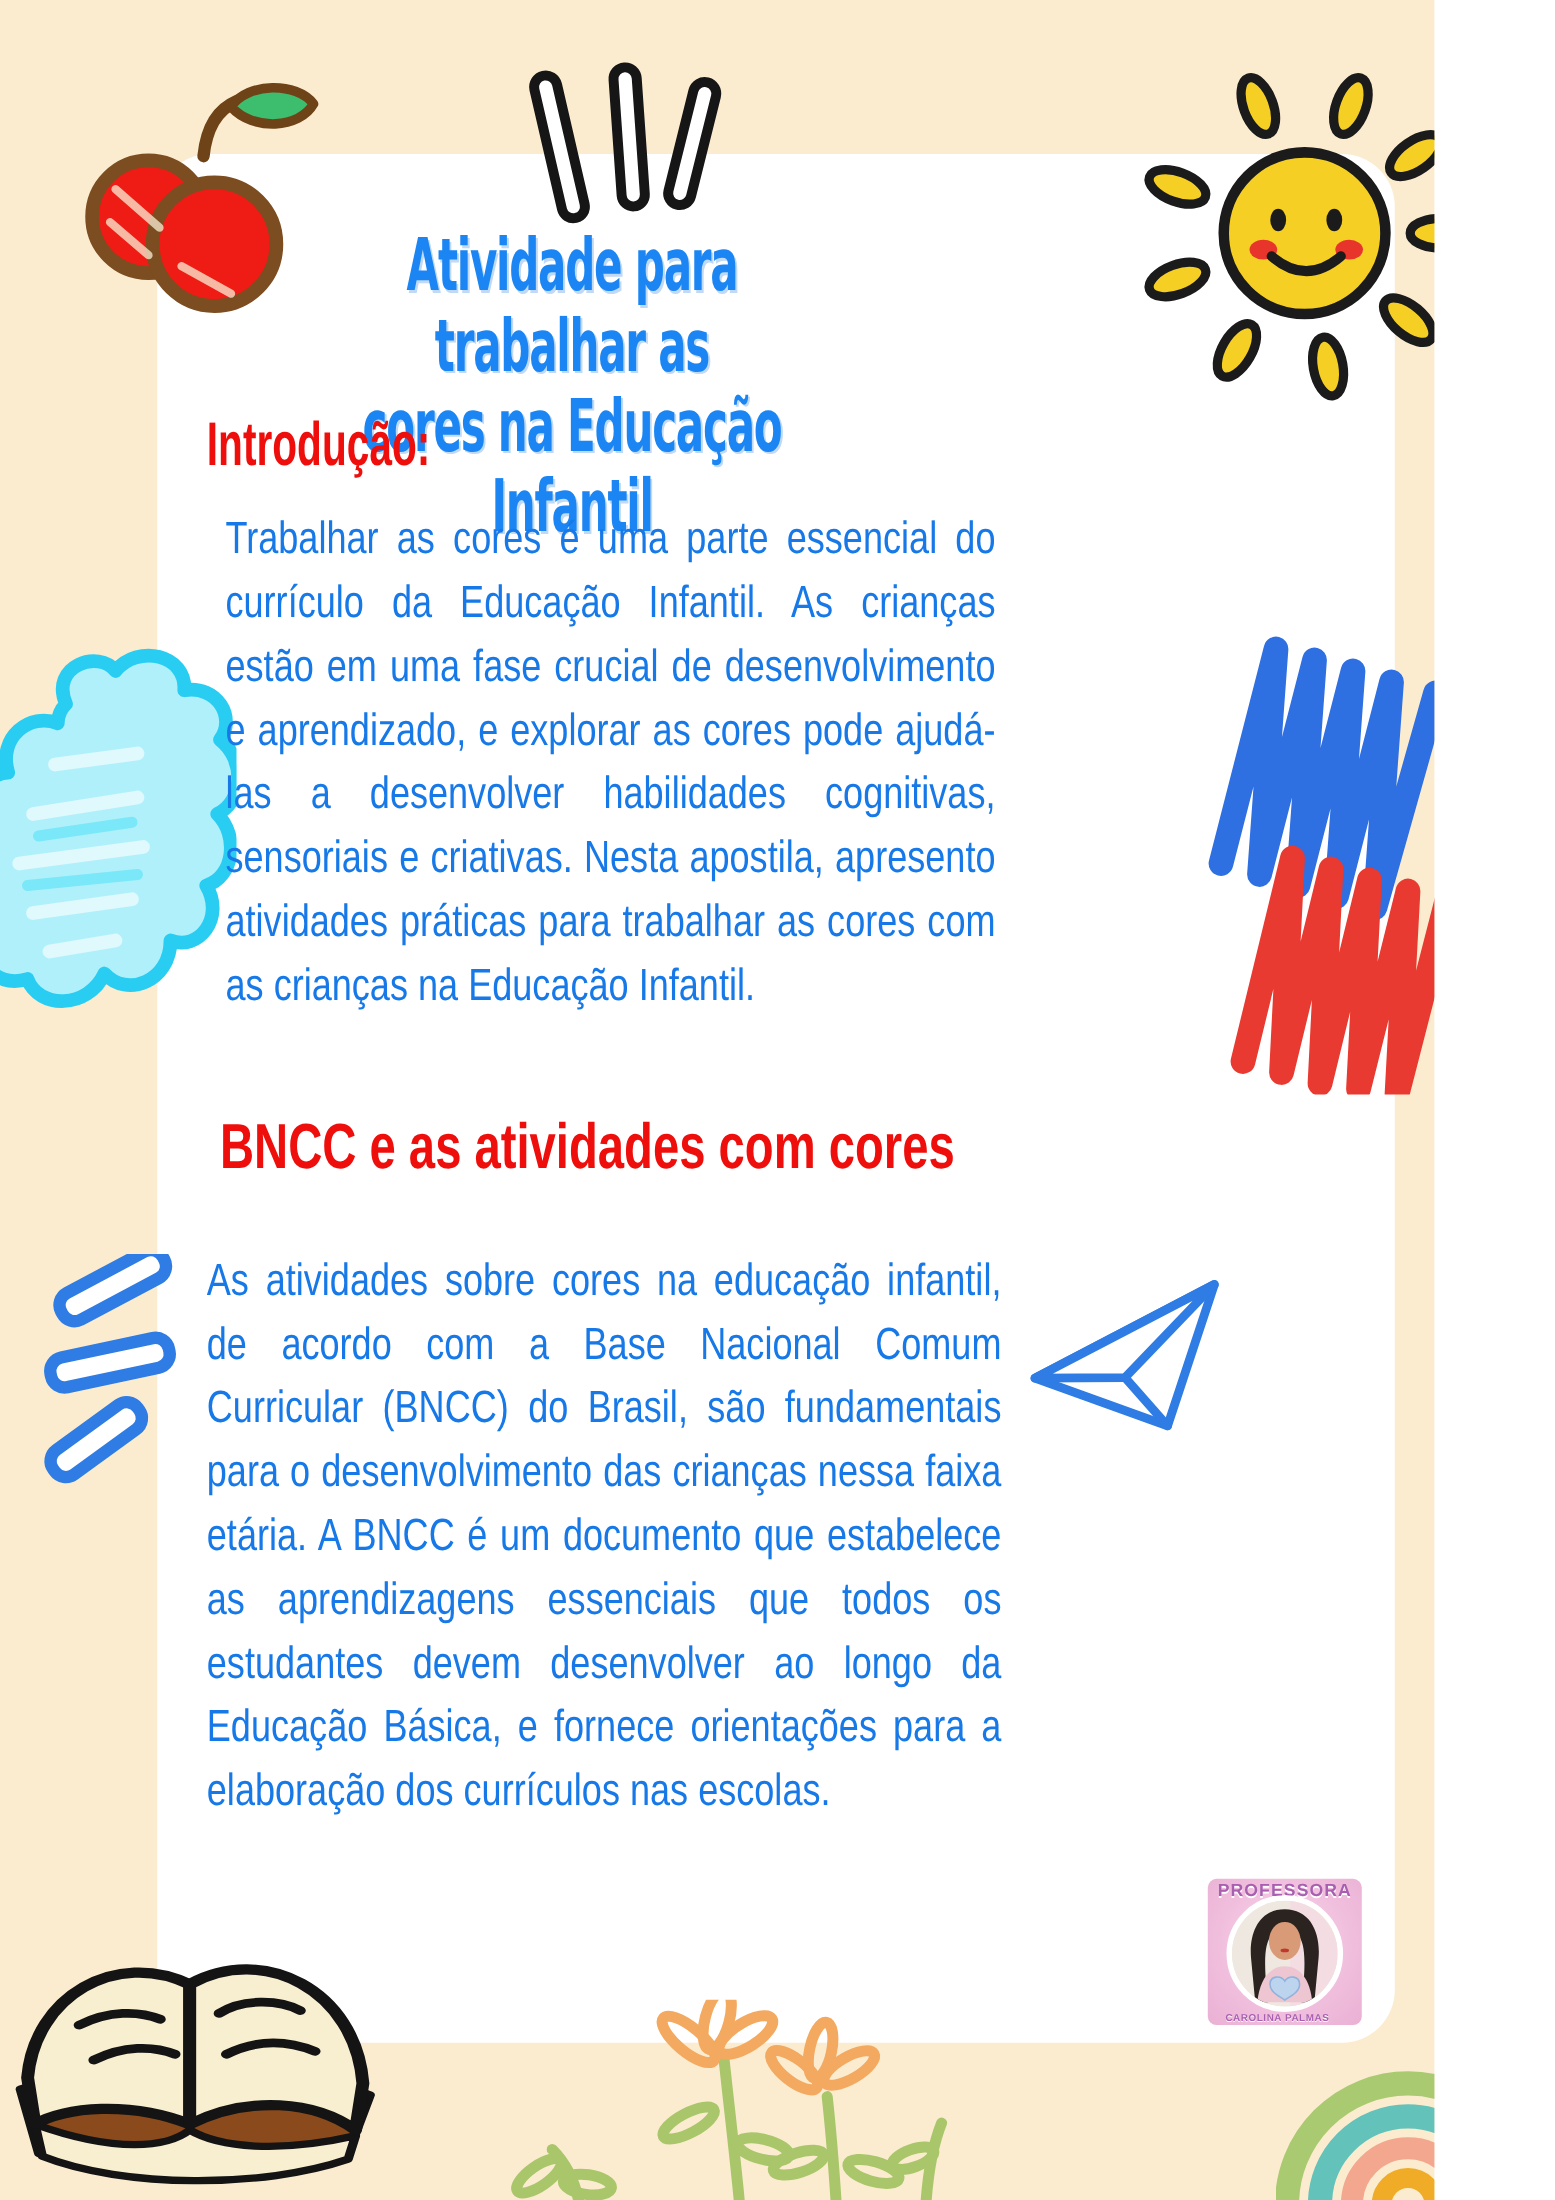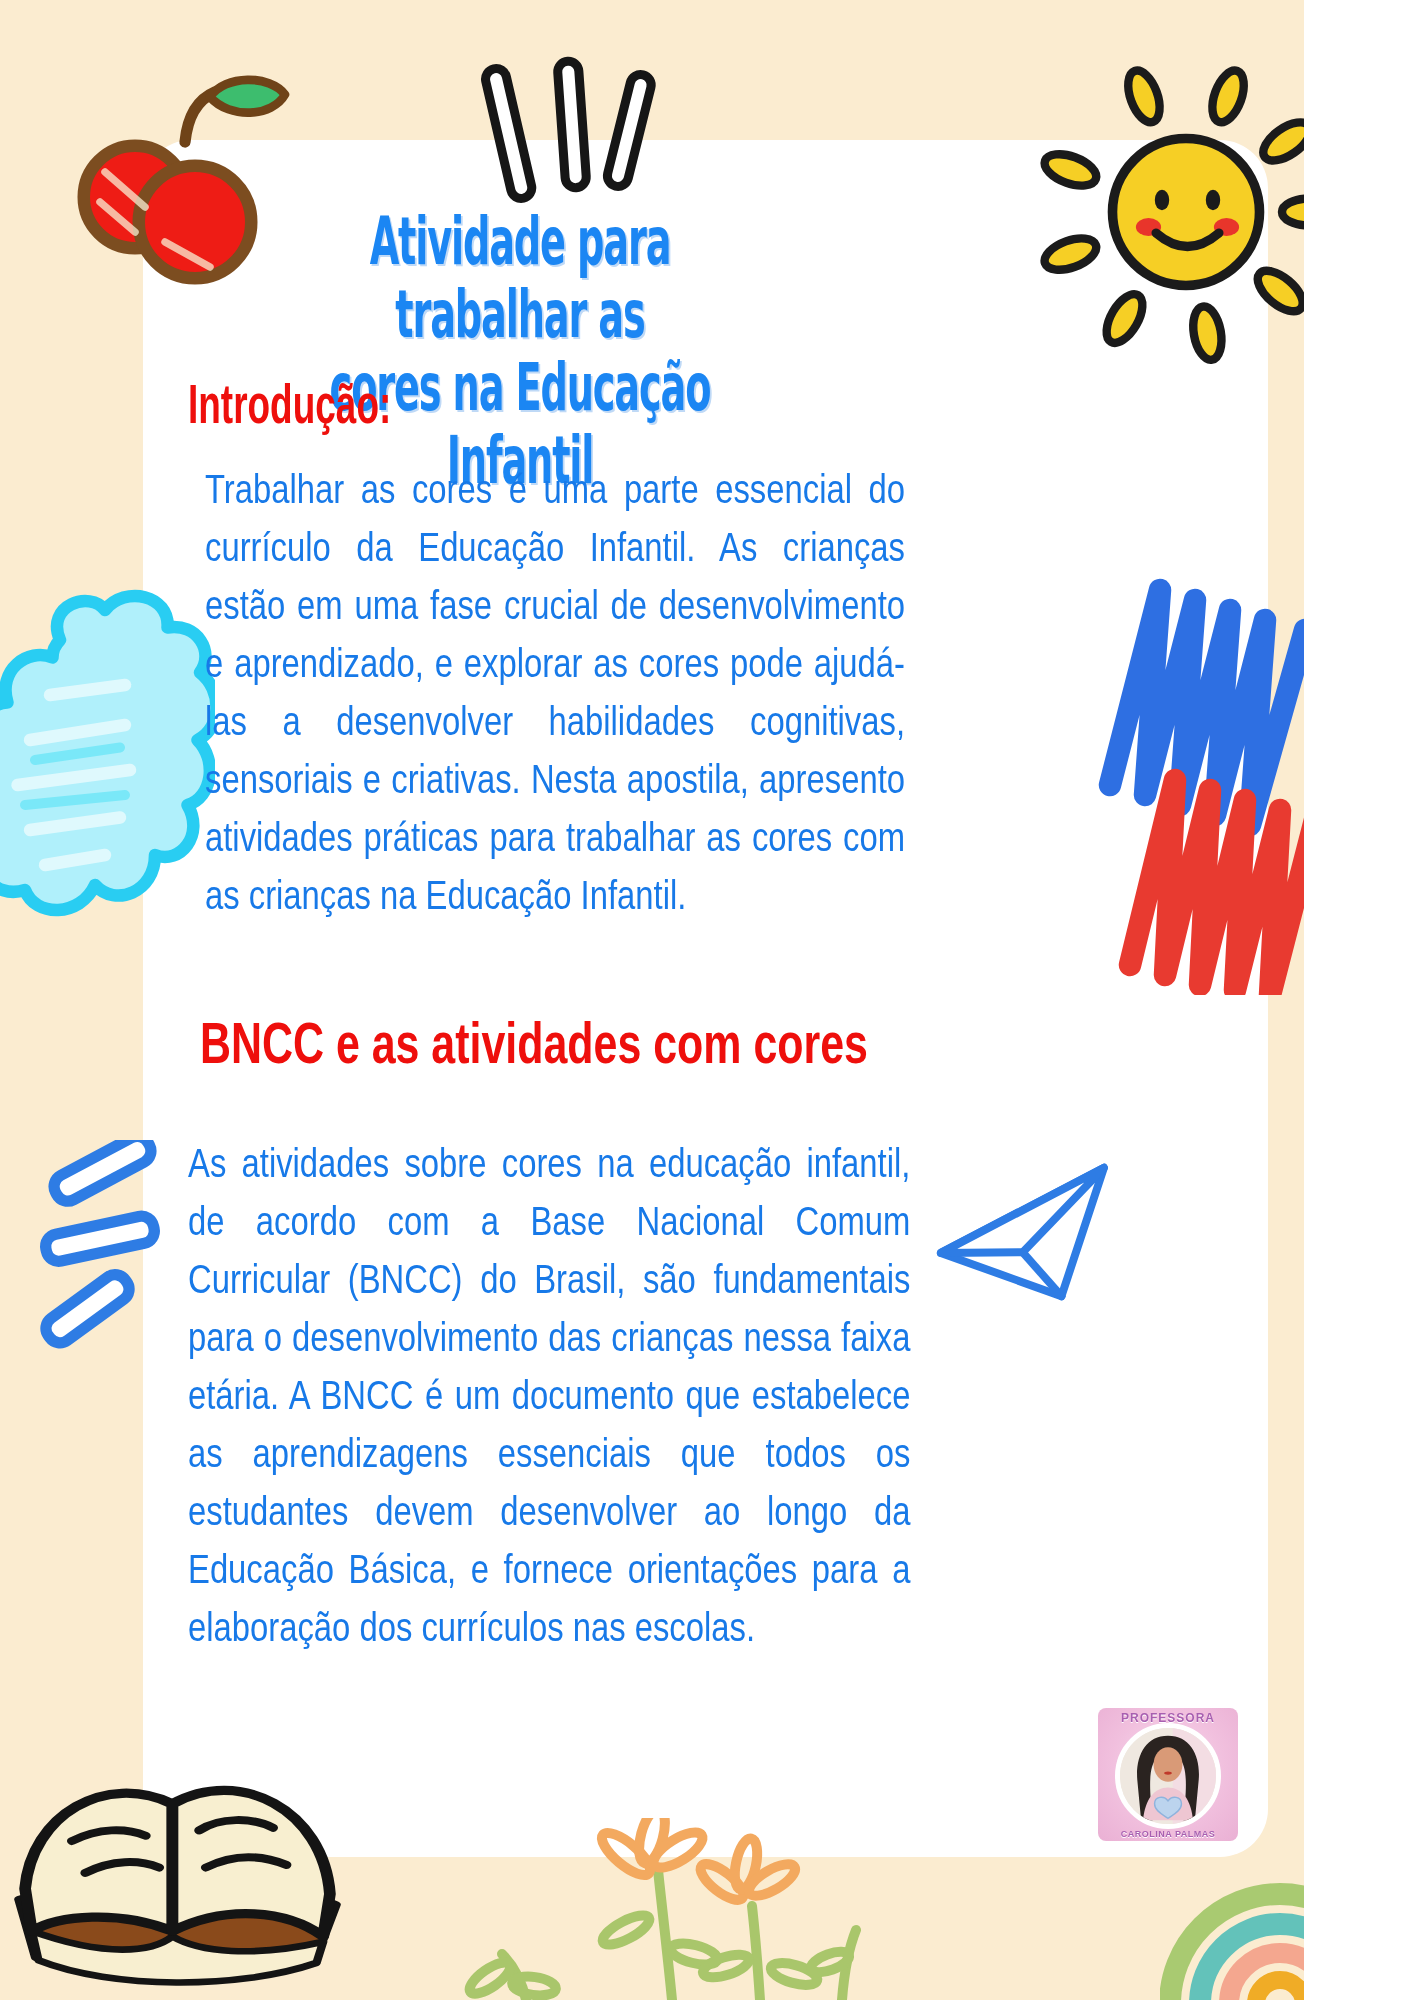--- a/index.html
+++ b/index.html
@@ -39,25 +39,25 @@
     background:radial-gradient(circle at 50% 45%, #f8dced 0%, #f1c0de 55%, #eab0d4 100%);
   }
   .badge-circle{
     position:absolute; left:50%; top:15px; transform:translateX(-50%);
     width:96px; height:96px; border-radius:50%; border:5px solid #ffffff;
     overflow:hidden; background:#efe8e0;
   }
   .badge-circle svg{display:block; width:100%; height:100%;}
   .badge-top{
     position:absolute; top:3px; left:0; width:100%; text-align:center;
-    font-size:12px; font-weight:bold; color:#a85fb0; letter-spacing:1px;
+    font-size:16px; font-weight:bold; color:#a85fb0; letter-spacing:1px;
     text-shadow:0 1px 0 #ffffff;
   }
   .badge-bottom{
-    position:absolute; bottom:2px; left:0; width:100%; text-align:center;
+    position:absolute; bottom:2px; left:16px; width:100%; 
     font-size:9px; font-weight:bold; color:#a85fb0; letter-spacing:0.5px;
     text-shadow:0 1px 0 #ffffff;
   }
 </style>
 </head>
 <body>
 
 <div class="page">
 
   <div class="panel"></div>

